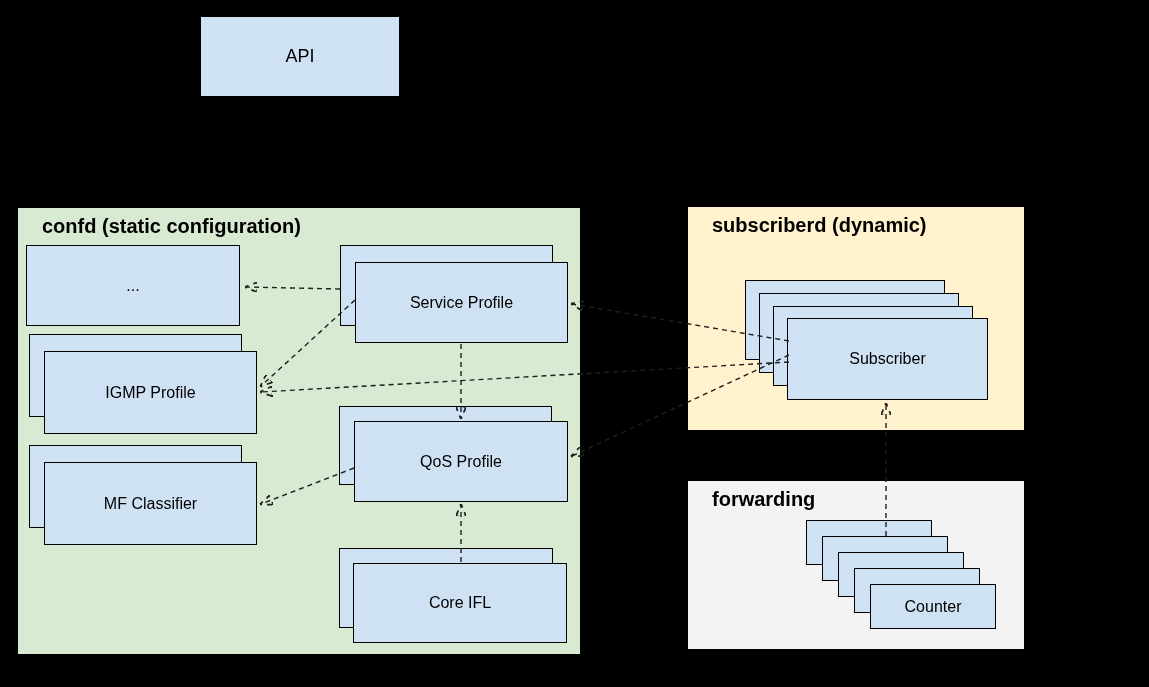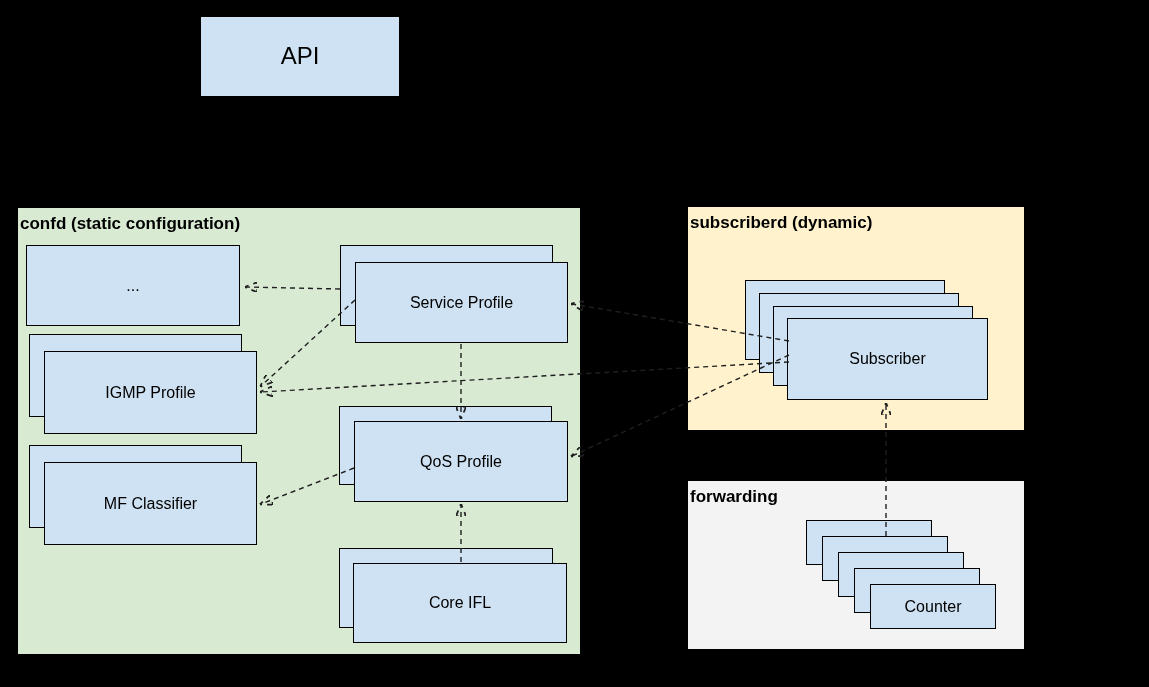--- a/index.html
+++ b/index.html
@@ -8,34 +8,34 @@
     background:var(--bg,#000);
     font-family:"Liberation Sans","DejaVu Sans",sans-serif;
     color:#000;
   }
   .canvas{position:absolute;inset:0;}
   
   .container{
     position:absolute;border:1px solid #000;box-sizing:border-box;z-index:1;
   }
   .container-title{
-    position:absolute;top:6px;left:2px;
-    font-weight:700;font-size:17px;line-height:1.2;white-space:nowrap;
+    position:absolute;top:6px;left:24px;
+    font-weight:700;font-size:20px;line-height:1.2;white-space:nowrap;
   }
   .confd{left:17px;top:207px;width:564px;height:448px;background:var(--confd-fill,#d9ead3);}
   .subscriberd{left:687px;top:206px;width:338px;height:225px;background:var(--subscriberd-fill,#fff2cc);}
   .forwarding{left:687px;top:480px;width:338px;height:170px;background:var(--forwarding-fill,#f3f3f3);}
   
   .node{
     position:absolute;box-sizing:border-box;z-index:3;
     background:var(--node-fill,#cfe2f3);border:1.5px solid #000;
     display:flex;align-items:center;justify-content:center;
     font-size:16px;line-height:1.2;white-space:nowrap;overflow:hidden;
   }
-  .node.big{font-size:24px;}
+  .node.big{font-size:18px;}
   
   svg.arrows{position:absolute;inset:0;z-index:5;pointer-events:none;}
   svg.arrows path{fill:none;stroke:var(--line,#1f1f1f);stroke-width:1.4;stroke-dasharray:5 4;}
 </style>
 </head>
 <body style="--bg: #000000; --node-fill: #cfe2f3; --confd-fill: #d9ead3; --subscriberd-fill: #fff2cc; --forwarding-fill: #f3f3f3; --line: #1f1f1f;">
 
 <div class="canvas">
 
   <div class="node big" style="left:200px;top:16px;width:200px;height:81px;">

